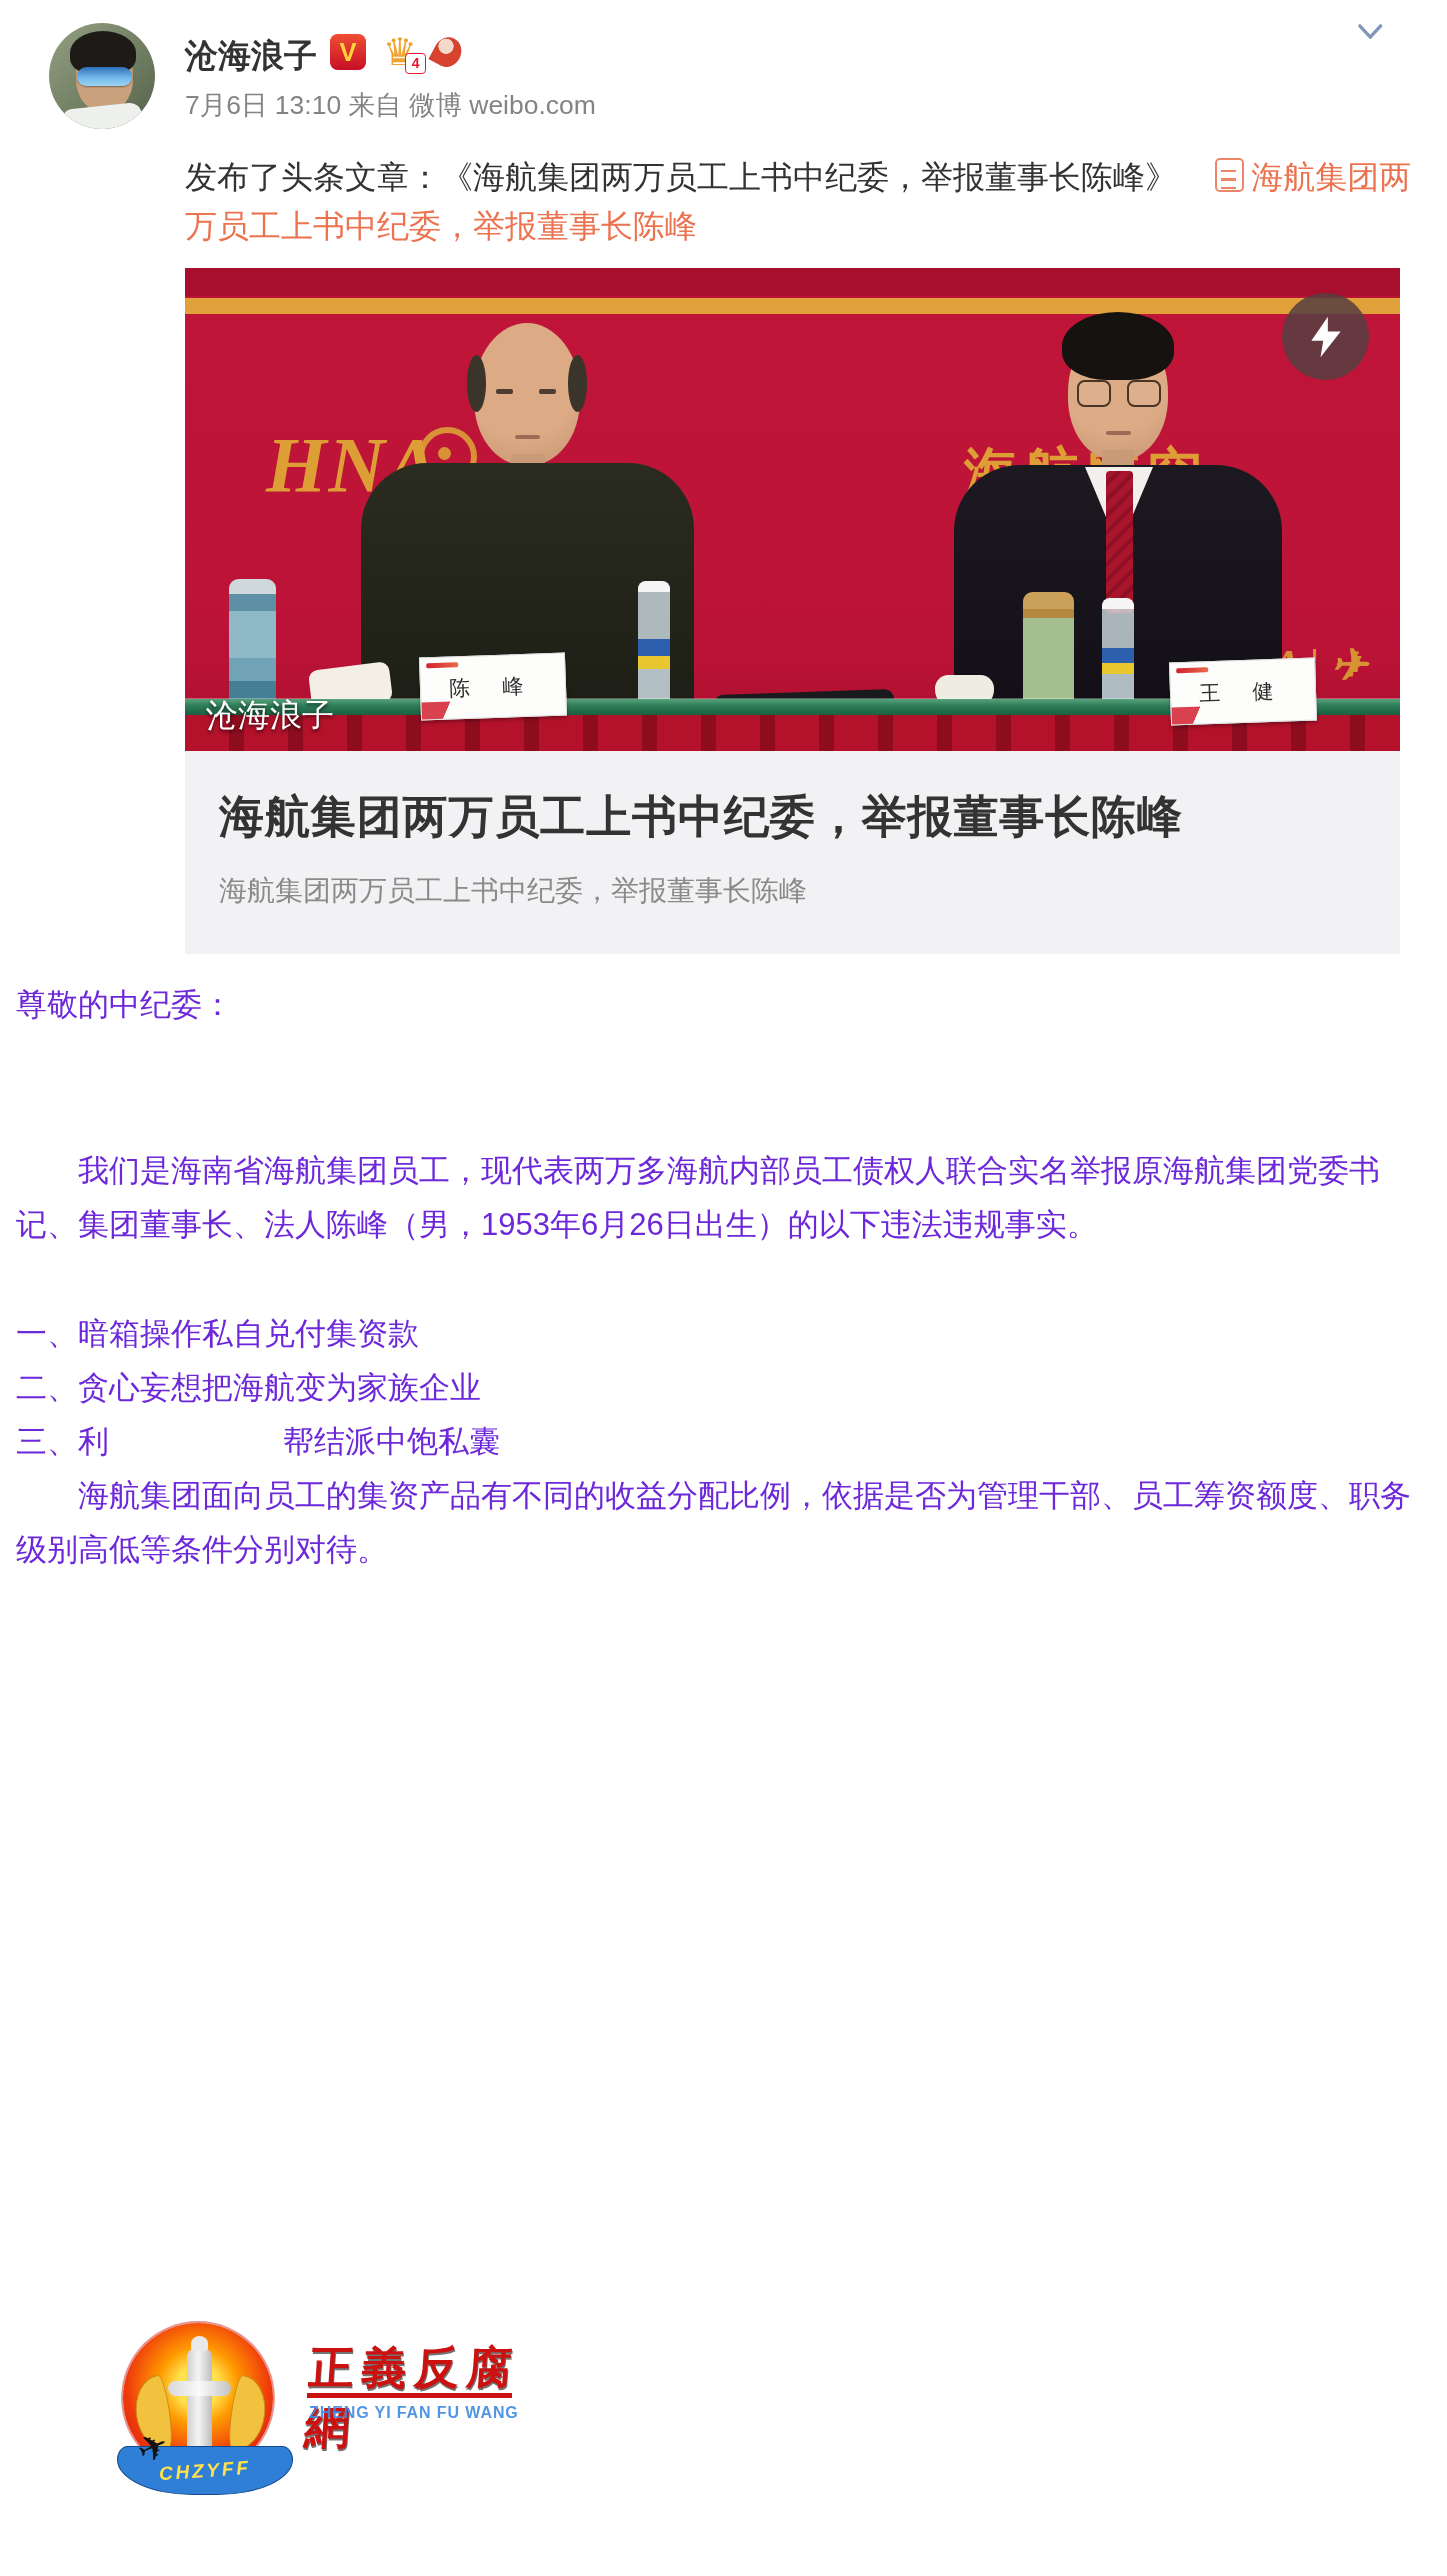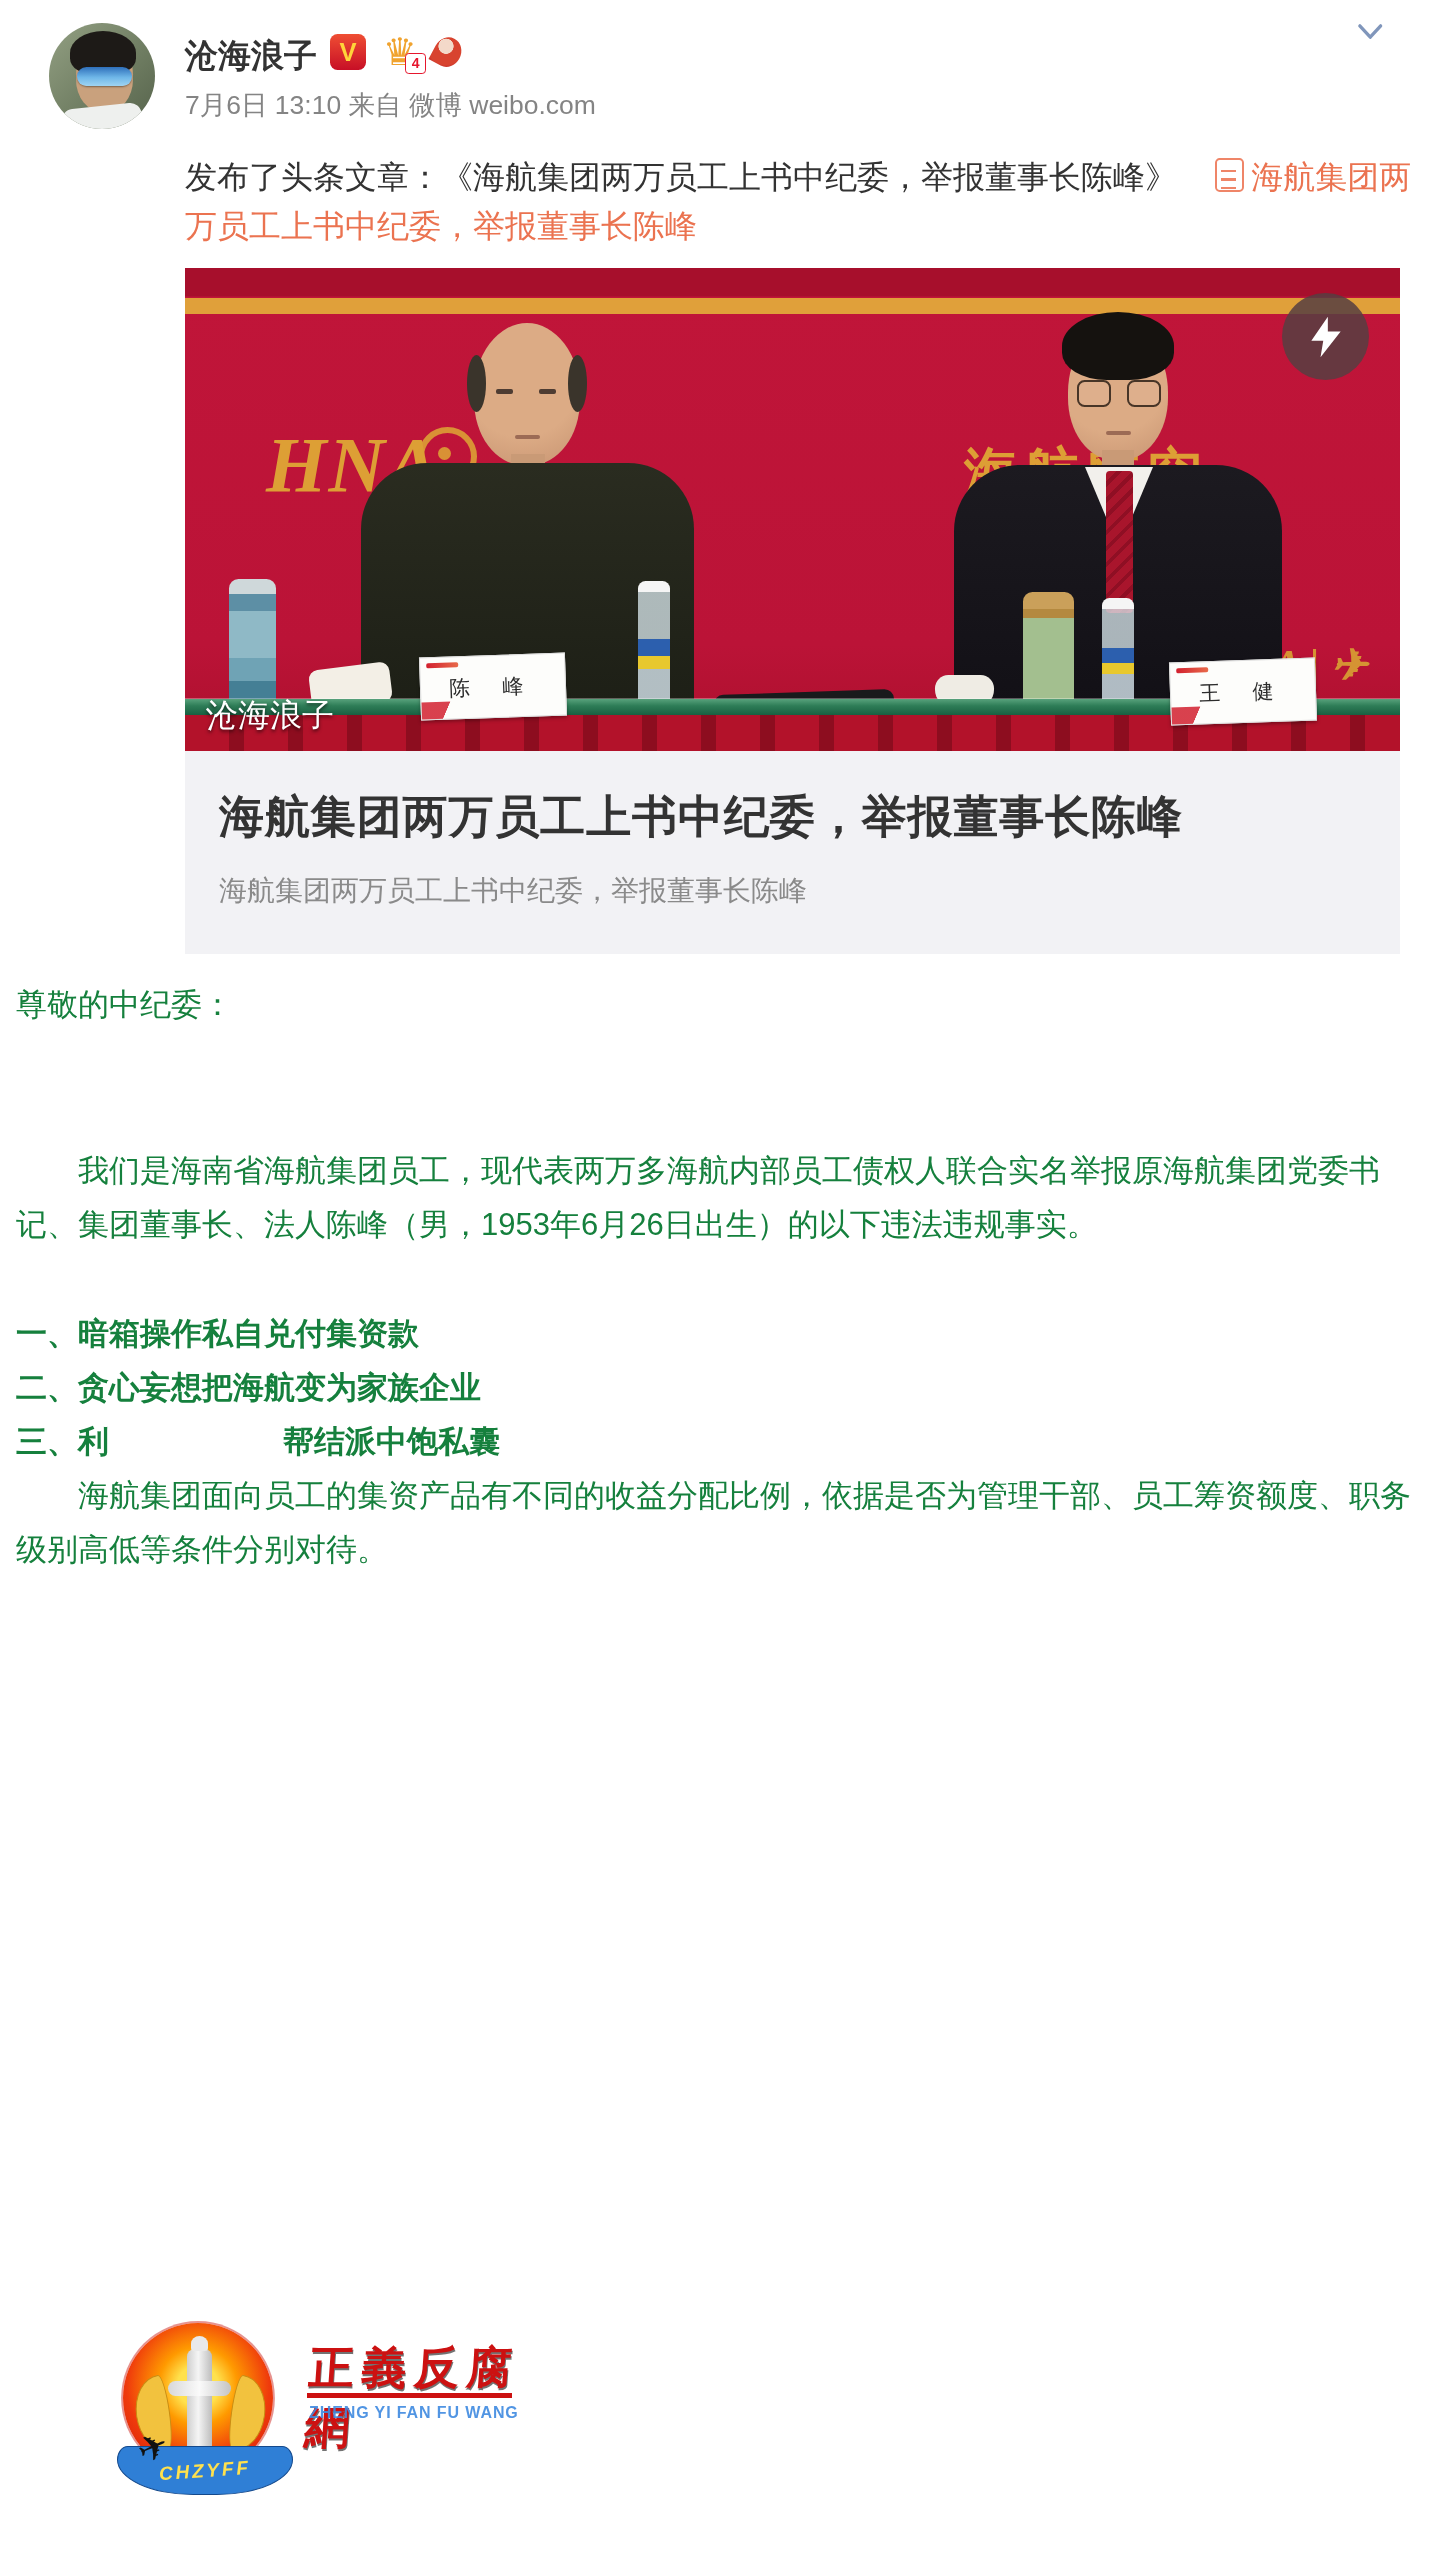--- a/index.html
+++ b/index.html
@@ -80,25 +80,25 @@
   .namecard::after{content:"";position:absolute;left:0;bottom:0;width:44px;height:17px;background:linear-gradient(115deg,#d2202f 0 55%,transparent 56%);opacity:.85;}
   .flash-badge{position:absolute;left:1097px;top:25px;width:87px;height:87px;border-radius:50%;
     background:rgba(86,62,66,.85);display:flex;align-items:center;justify-content:center;}
   .ph-caption{position:absolute;left:21px;bottom:13.3px;font-size:32px;color:#fff;text-shadow:0 1.9px 3.8px rgba(0,0,0,.65);}
   
   .art-card{position:absolute;left:185px;top:751px;width:1215px;height:203px;background:#f2f2f5;cursor:pointer;}
   .art-title{position:absolute;left:34px;top:36px;font-size:45px;font-weight:700;color:#333;letter-spacing:0.9px;}
   .art-sub{position:absolute;left:34px;top:121px;font-size:28px;color:#8a8a8a;}
   
   .letter{position:absolute;left:0;top:978px;width:1448px;padding:0 16px;box-sizing:border-box;
-    font-size:31px;line-height:54px;color:#15803d;}
+    font-size:31px;line-height:54px;color:#6d28d9;}
   .letter p{margin:0 0 55px 0;text-indent:2em;}
   .letter p.no-indent{text-indent:0;}
   .letter p.salut{margin-bottom:112px;}
-  .letter p.heading{margin-bottom:0;text-indent:0;font-weight:bold;}
+  .letter p.heading{margin-bottom:0;text-indent:0;}
   .spacer-hidden{display:inline-block;width:174px;height:0.9px;}
   
   .watermark{position:absolute;left:121px;top:2321px;width:445px;height:227px;z-index:6;pointer-events:none;}
   .wm-circle{position:absolute;left:1.9px;top:1.9px;width:150px;height:150px;border-radius:50%;
     background:radial-gradient(circle at 50% 42%,#ffe14d 0 18%,#ff9a00 34%,#ef3a0c 62%,#c81008 100%);box-shadow:0 0 0 1.9px rgba(200,16,8,.45);}
   .wm-wing{position:absolute;top:53px;width:32px;height:74px;background:#f2c23e;border:1.9px solid #c88d14;}
   .wm-wing.l{left:13.3px;border-radius:80% 20% 20% 80%/50%;transform:rotate(-8deg);}
   .wm-wing.r{left:108px;border-radius:20% 80% 80% 20%/50%;transform:rotate(8deg);}
   .wm-col{position:absolute;left:64px;top:26.5px;width:25px;height:112px;background:linear-gradient(90deg,#cfcfcf,#f5f5f5 45%,#bdbdbd);border-radius:7.6px;}
   .wm-col::before{content:"";position:absolute;left:-19px;top:32px;width:63px;height:15px;background:linear-gradient(90deg,#d8d8d8,#fafafa 50%,#c4c4c4);border-radius:7.6px;}

